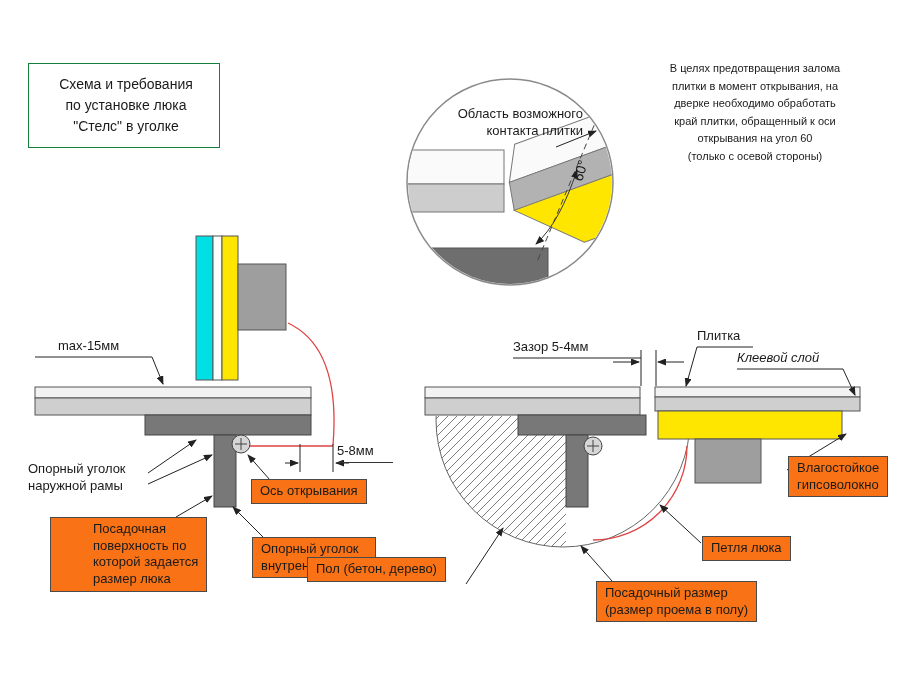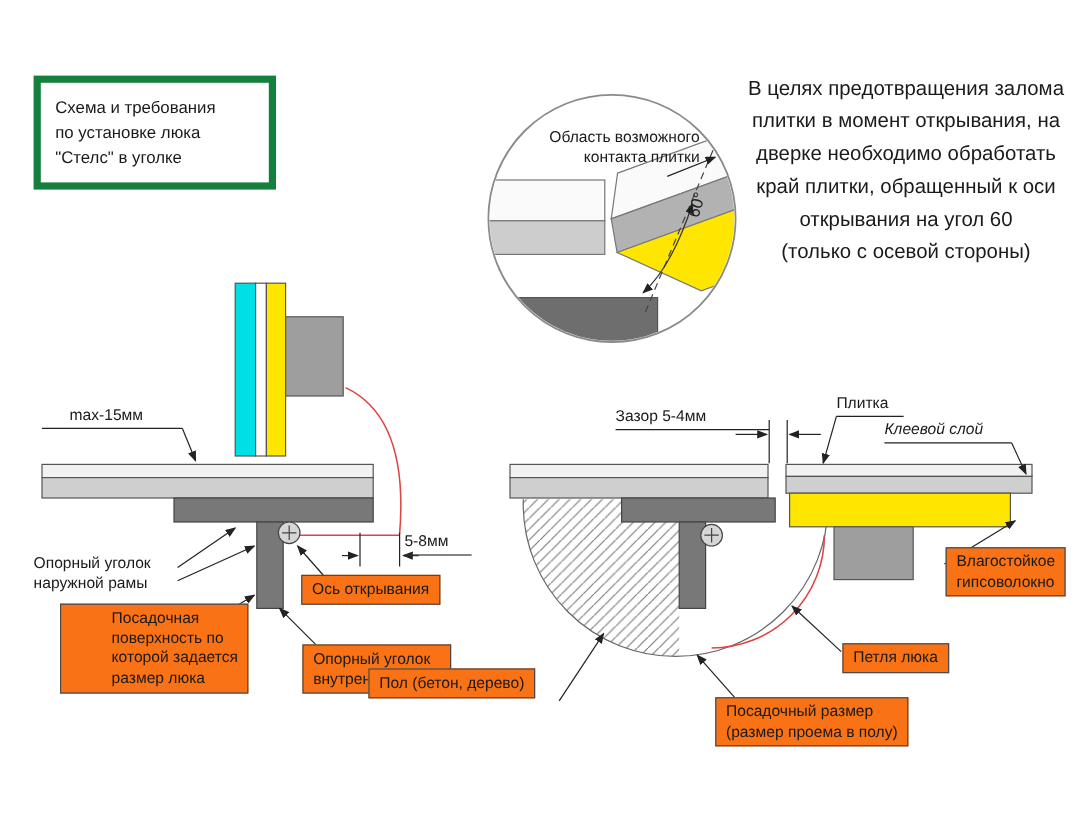--- a/index.html
+++ b/index.html
@@ -2,29 +2,29 @@
 <html><head>
 <meta charset="utf-8">
 <style>
   html,body{margin:0;padding:0;background:#fff;}
   #canvas{position:relative;width:900px;height:700px;background:#fff;overflow:hidden;
           font-family:"Liberation Sans",sans-serif;color:#1a1a1a;}
   #drawing{position:absolute;left:0;top:0;}
   .lbl{position:absolute;font-size:13px;line-height:1.28;white-space:pre-line;}
   .boxed{border:1px solid #4a4a4a;background:#f97316;padding:3px 8px;}
   .center{text-align:center;}
-  #title-box{left:28px;top:63px;width:170px;border:6px solid #15803d;padding:10px 8px 10px 12px;
-             font-size:14px;line-height:1.5;}
-  #note{left:616px;top:60px;width:278px;font-size:17px;line-height:1.6;text-align:center;}
+  #title-box{left:28px;top:63px;width:170px;border:1px solid #15803d;padding:10px 8px 10px 12px;
+             font-size:14px;line-height:1.5;text-align:center;}
+  #note{left:616px;top:60px;width:278px;font-size:11px;line-height:1.6;text-align:center;}
   #detail-label{left:413px;top:106px;width:170px;text-align:right;}
   #max15{left:58px;top:338px;}
   #dim38{left:337px;top:443px;width:56px;border-bottom:1px solid #333;padding-bottom:2px;}
   #outer-angle{left:28px;top:461px;}
   #axis-box{left:251px;top:479px;}
-  #seating-box{left:50px;top:503px;padding-left:42px;}
+  #seating-box{left:50px;top:517px;padding-left:42px;}
   #inner-angle-box{left:252px;top:537px;}
   #zazor{left:513px;top:339px;}
   #plitka{left:697px;top:328px;}
   #kleevoy{left:737px;top:350px;font-style:italic;}
   #gypsum-box{left:788px;top:456px;}
   #petlya-box{left:702px;top:536px;}
   #pol-box{left:307px;top:557px;}
   #posad-box{left:596px;top:581px;}
 </style>
 </head>

